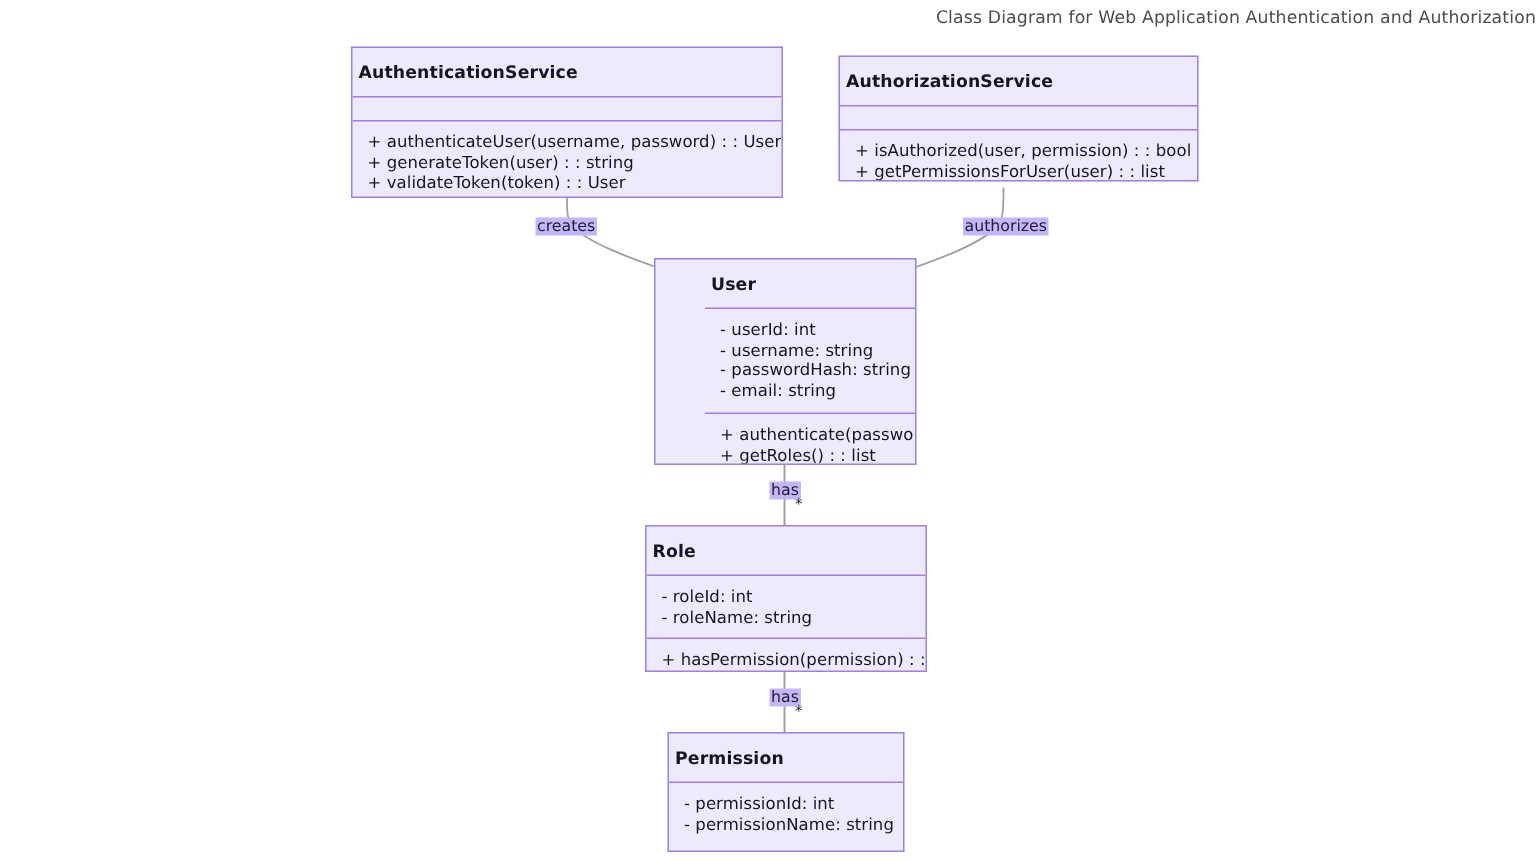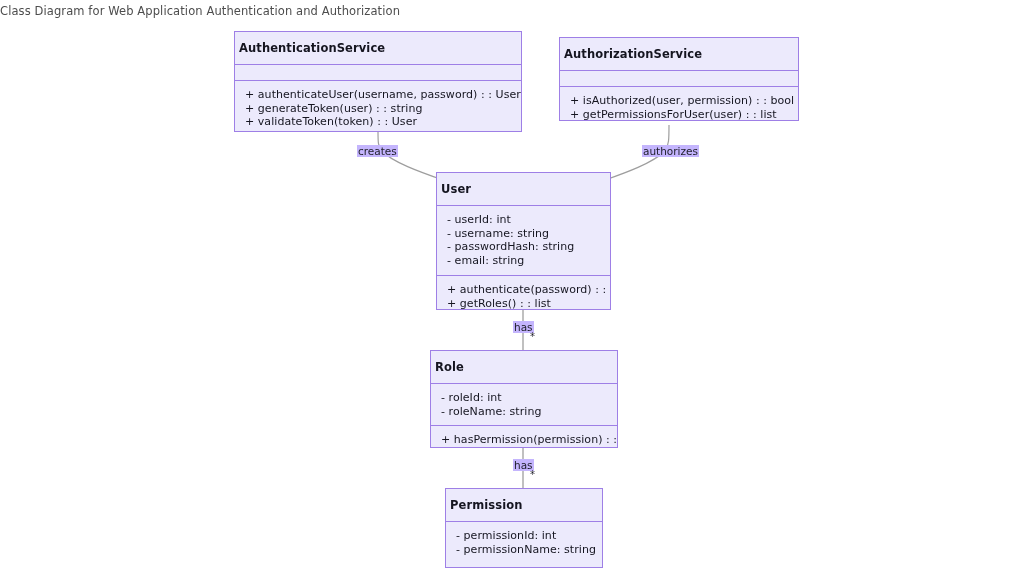--- a/index.html
+++ b/index.html
@@ -15,21 +15,21 @@
     font-family: "DejaVu Sans", sans-serif;
     -webkit-font-smoothing: antialiased;
   }
 
   
   #diagram-title {
     position: absolute;
     top: 4px;
     left: 0;
     width: 1024px;
-    text-align: left;
+    text-align: right;
     font-size: 11.5px;
     color: #4d4d4d;
     letter-spacing: 0.1px;
     white-space: nowrap;
   }
 
   
   #connector-layer {
     position: absolute;
     top: 0;
@@ -130,21 +130,21 @@
 
 <div class="class-box" style="left:559px; top:37px; width:240px; height:84px;">
   <div class="class-title">AuthorizationService</div>
   <div class="compartment empty"></div>
   <div class="compartment">
     <div class="member">+ isAuthorized(user, permission) : : bool</div>
     <div class="member">+ getPermissionsForUser(user) : : list</div>
   </div>
 </div>
 
-<div class="class-box" style="left:436px; top:172px; width:175px; height:138px;">
+<div class="class-box" style="left:436px; top:172px; width:175px; height:138px;padding-left:33px;">
   <div class="class-title">User</div>
   <div class="compartment">
     <div class="member">- userId: int</div>
     <div class="member">- username: string</div>
     <div class="member">- passwordHash: string</div>
     <div class="member">- email: string</div>
   </div>
   <div class="compartment">
     <div class="member">+ authenticate(password) : : bool</div>
     <div class="member">+ getRoles() : : list</div>

